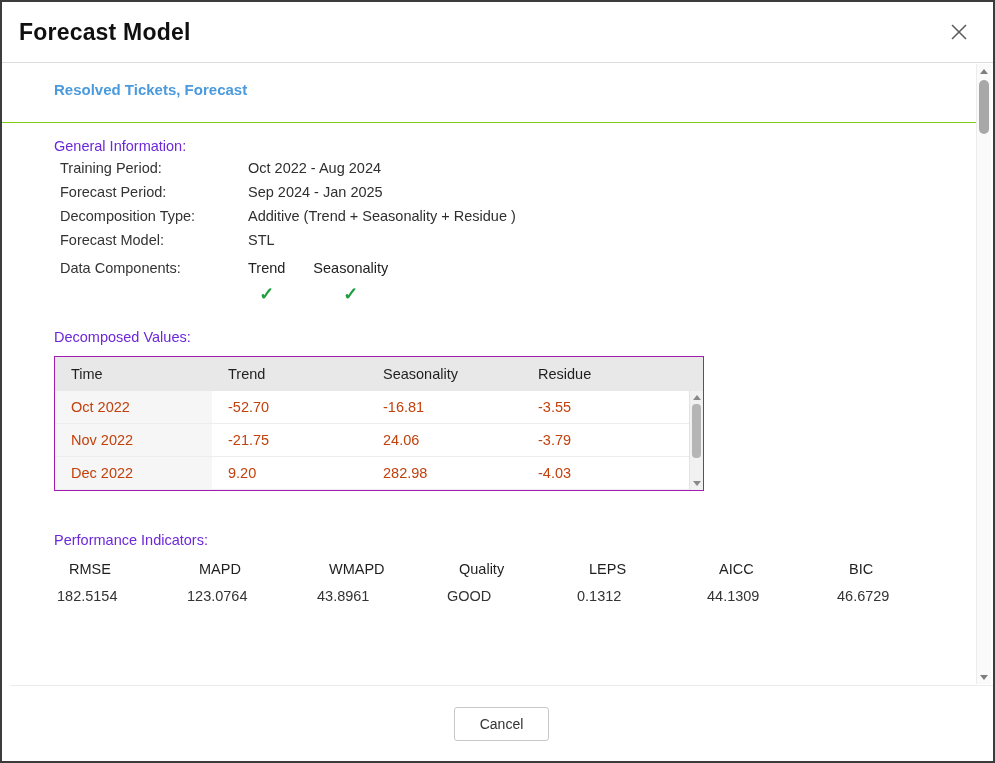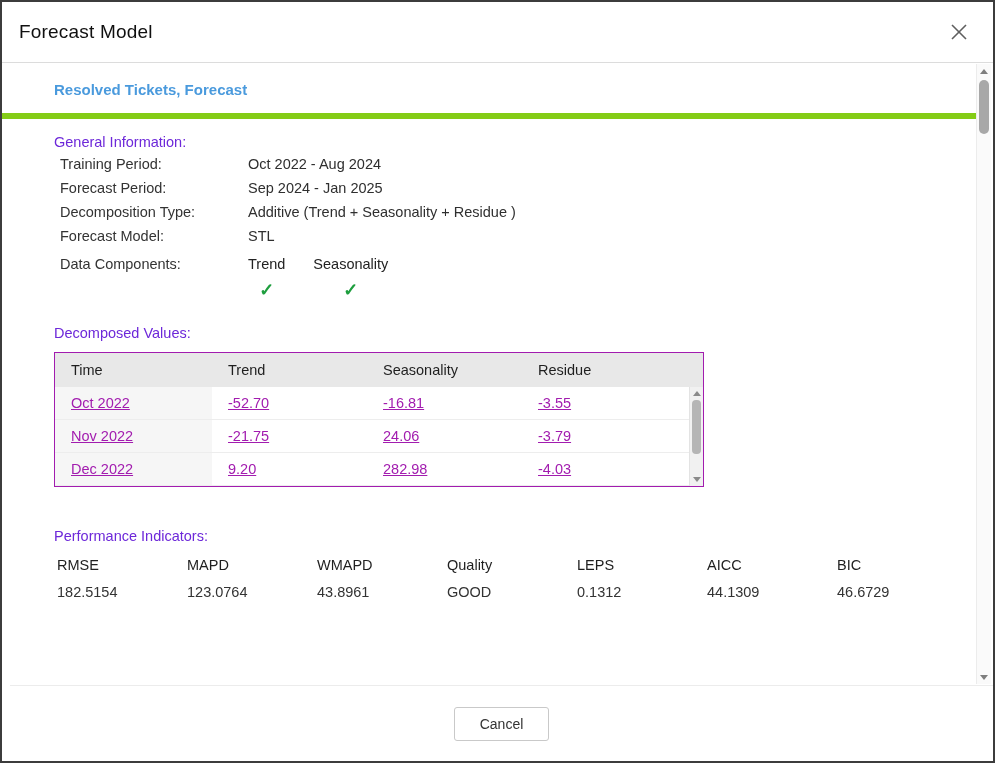--- a/index.html
+++ b/index.html
@@ -9,33 +9,33 @@
   .page {
     position:relative; width:995px; height:763px;
     background:#fff; border:2px solid #3c3c3c; overflow:hidden;
   }
 
   
   .dlg-header {
     height:61px; display:flex; align-items:center;
     padding:0 20px 0 17px; border-bottom:1px solid #dcdcdc; background:#fff;
   }
-  .dlg-title { font-size:19px; font-weight:400; color:#101010; letter-spacing:.2px; }
+  .dlg-title { font-size:23px; font-weight:700; color:#101010; letter-spacing:.2px; }
   .dlg-close {
     margin-left:auto; width:28px; height:28px; display:flex;
     align-items:center; justify-content:center; cursor:pointer;
   }
 
   
   .dlg-body {
     position:absolute; top:62px; left:0; right:17px; bottom:77px;
     overflow:hidden; background:#fff;
   }
 
-  .report-head { padding:17px 0 14px 52px; border-bottom:6px solid #84cc16; }
+  .report-head { padding:17px 0 23px 52px; border-bottom:1px solid #84cc16; }
   .report-title { color:#4a9add; font-size:15px; font-weight:700; cursor:pointer; }
 
   .sec-heading { margin-left:52px; font-size:14.5px; color:#6d28d9; font-weight:500; line-height:19px; }
   .gi-heading  { margin-top:14px; }
   .mi-heading  { margin-top:42px; }
   .dv-heading  { margin-top:20px; }
   .pf-heading  { margin-top:40px; }
 
   .kv-row { display:flex; margin-left:58px; padding:3px 0; font-size:14.5px; color:#333; line-height:18px; }
   .kv-label { width:188px; flex:none; }
@@ -45,42 +45,42 @@
   .comp { text-align:center; margin-right:28px; }
   .comp-label { font-size:14.5px; color:#222; font-weight:500; }
   .comp-check { margin-top:6px; color:#1e9e3e; font-size:18px; font-weight:700; line-height:22px; }
 
   
   .table-wrap { margin:9px 0 0 52px; width:650px; border:1px solid #a21caf; }
   .t-header { display:flex; background:#e8e8e8; height:34px; align-items:center;
               font-size:14.5px; color:#1f1f1f; font-weight:500; }
   .t-body { position:relative; background:#fff; }
   .t-row { display:flex; height:33px; align-items:stretch; border-bottom:1px solid #ededed;
-           font-size:14.5px; color:#a21caf; background:#fff;text-decoration:underline; }
+           font-size:14.5px; color:#c2410c; background:#fff; }
   .t-row:last-child { border-bottom:none; }
   .cell { display:flex; align-items:center; padding-left:16px; }
   .c1 { width:157px; flex:none; }
   .c2 { width:155px; flex:none; }
   .c3 { width:155px; flex:none; }
   .c4 { flex:1; }
   .t-row .c1 { background:#f6f6f6; }
 
   .t-scrollbar { position:absolute; top:0; right:0; bottom:0; width:14px;
                  background:#f1f1f1; border-left:1px solid #e3e3e3; }
   .t-thumb { position:absolute; top:13px; left:2px; right:2px; height:54px;
              background:#b5b5b5; border-radius:4px; }
   .tri-up   { width:0; height:0; border-left:4px solid transparent; border-right:4px solid transparent;
               border-bottom:5px solid #8a8a8a; margin:4px auto 0; }
   .tri-down { width:0; height:0; border-left:4px solid transparent; border-right:4px solid transparent;
               border-top:5px solid #8a8a8a; margin:0 auto; position:absolute; bottom:4px; left:0; right:0; }
 
   
   .metrics { display:flex; margin:10px 0 0 55px; }
   .metric { width:130px; flex:none; }
-  .m-label { font-size:14.5px; color:#1f1f1f; font-weight:500; line-height:19px; }
+  .m-label { font-size:14.5px; color:#1f1f1f; font-weight:500; line-height:19px;margin-left:12px; }
   .m-value { margin-top:8px; font-size:14.5px; color:#333; line-height:19px; }
 
   
   .scrollbar-v { position:absolute; top:62px; right:2px; bottom:77px; width:15px;
                  background:#fafafa; border-left:1px solid #ececec; }
   .sb-arrow { position:absolute; left:0; right:0; height:14px; }
   .sb-arrow.up { top:0; }
   .sb-arrow.up::after { content:""; display:block; width:0; height:0; margin:5px auto 0;
                         border-left:4px solid transparent; border-right:4px solid transparent;
                         border-bottom:5px solid #7e7e7e; }

